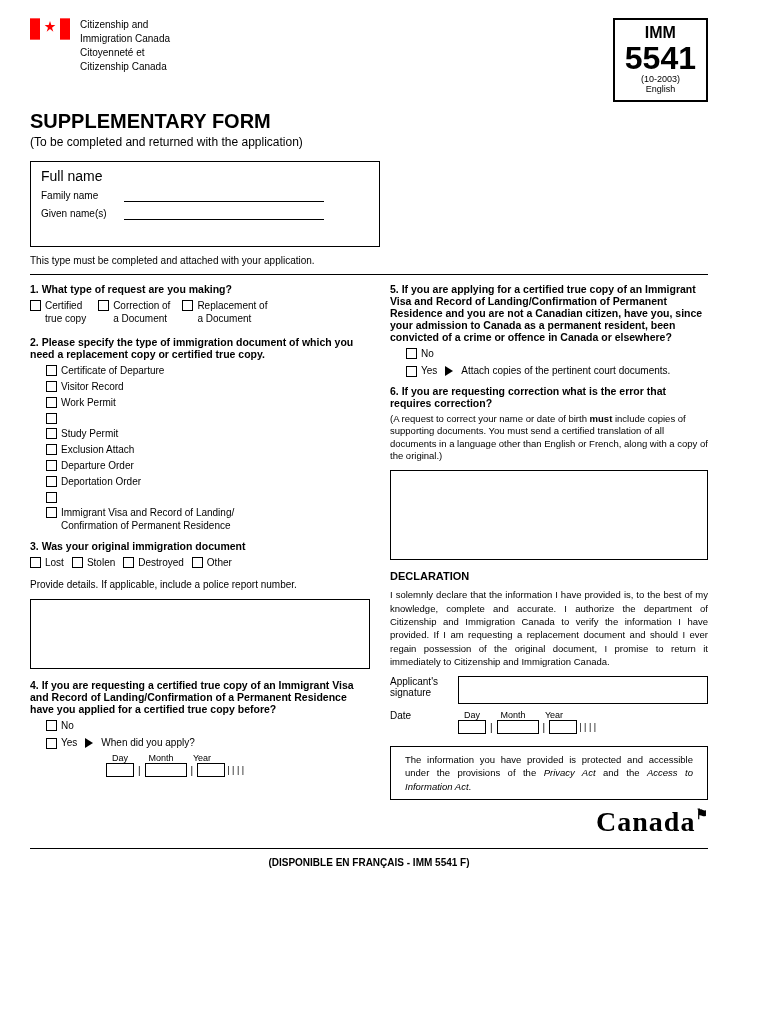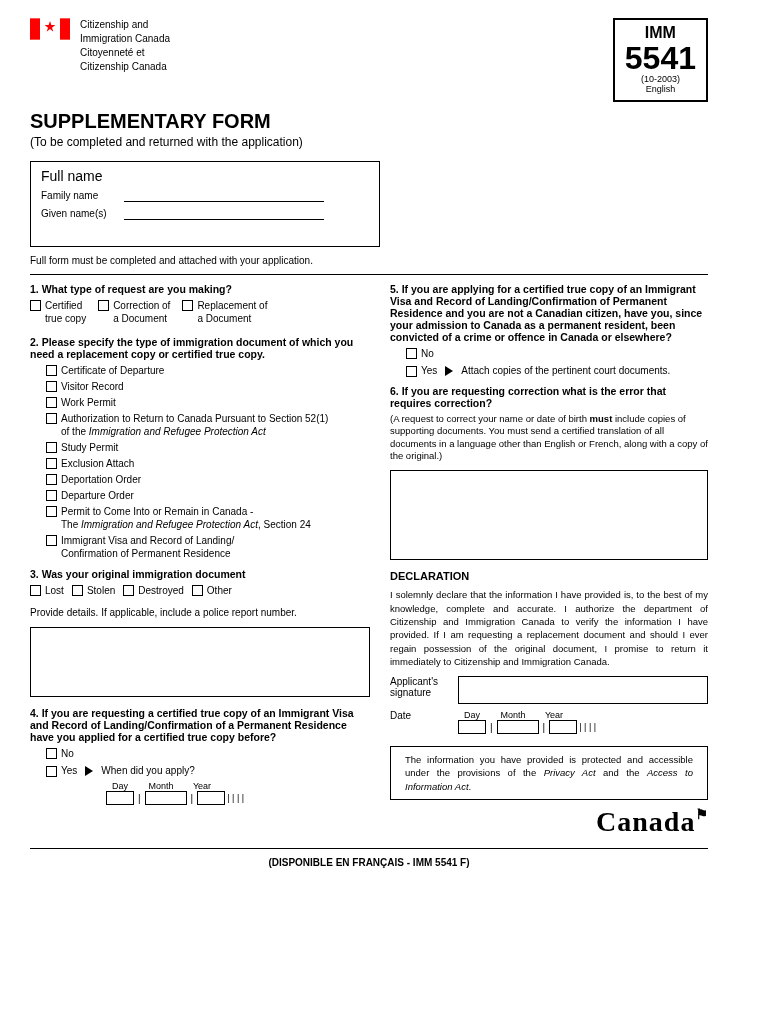--- a/index.html
+++ b/index.html
@@ -292,21 +292,21 @@
       <input class="field-input" type="text" style="">
     </div>
     <div class="field-row">
       <span class="field-label">Given name(s)</span>
       <input class="field-input" type="text" style="">
     </div>
 
     <div style="height:14px;"></div>
   </div>
 
-  <div class="attach-text">Full form must be completed and attached with your application.</div>
+  <div class="attach-text">This type must be completed and attached with your application.</div>
 
   <hr class="divider">
 
   <div class="two-col">
 
     <div class="col-left">
 
       <div class="section-block">
         <div class="section-q-title">
           <span class="bold section-number">1.</span>
@@ -341,41 +341,39 @@
           <div class="checkbox-row">
             <div class="checkbox"></div>
             <span class="checkbox-label">Visitor Record</span>
           </div>
           <div class="checkbox-row">
             <div class="checkbox"></div>
             <span class="checkbox-label">Work Permit</span>
           </div>
           <div class="checkbox-row">
             <div class="checkbox"></div>
-            <span class="checkbox-label">Authorization to Return to Canada Pursuant to Section 52(1)<br>of the <em>Immigration and Refugee Protection Act</em></span>
           </div>
           <div class="checkbox-row">
             <div class="checkbox"></div>
             <span class="checkbox-label">Study Permit</span>
           </div>
           <div class="checkbox-row">
             <div class="checkbox"></div>
             <span class="checkbox-label">Exclusion Attach</span>
           </div>
           <div class="checkbox-row">
             <div class="checkbox"></div>
+            <span class="checkbox-label">Departure Order</span>
+          </div>
+          <div class="checkbox-row">
+            <div class="checkbox"></div>
             <span class="checkbox-label">Deportation Order</span>
           </div>
           <div class="checkbox-row">
             <div class="checkbox"></div>
-            <span class="checkbox-label">Departure Order</span>
-          </div>
-          <div class="checkbox-row">
-            <div class="checkbox"></div>
-            <span class="checkbox-label">Permit to Come Into or Remain in Canada -<br>The <em>Immigration and Refugee Protection Act</em>, Section 24</span>
           </div>
           <div class="checkbox-row">
             <div class="checkbox"></div>
             <span class="checkbox-label">Immigrant Visa and Record of Landing/<br>Confirmation of Permanent Residence</span>
           </div>
         </div>
       </div>
 
       <div class="section-block">
         <div class="section-q-title">

